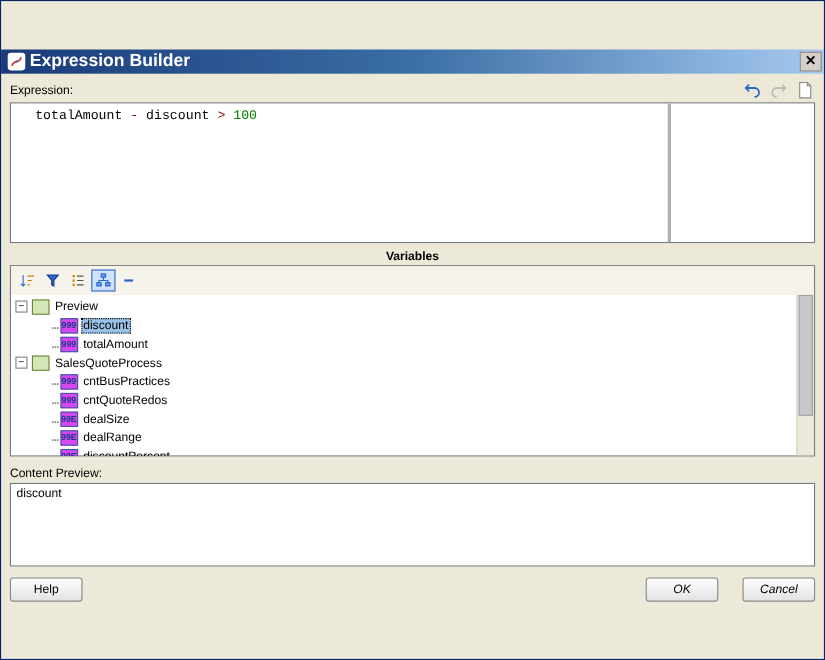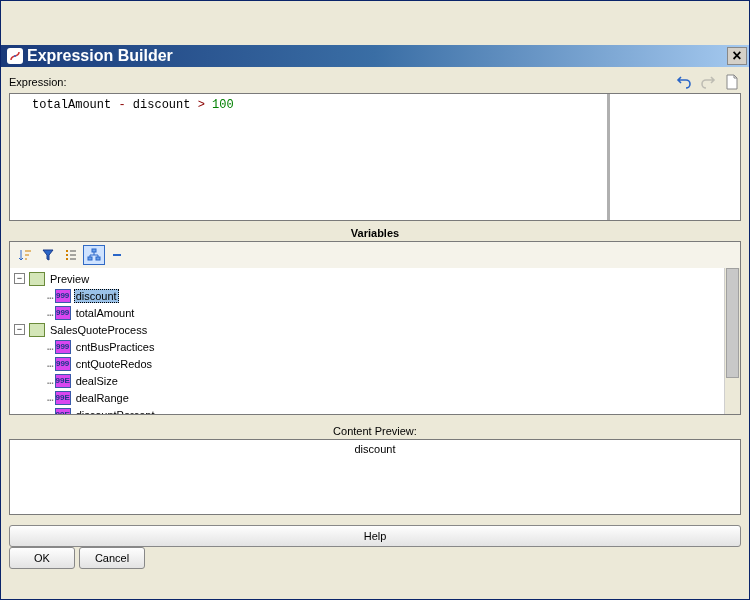--- a/index.html
+++ b/index.html
@@ -35,26 +35,26 @@
   .toggle { width: 11px; height: 11px; border: 1px solid #808080; background: #fff; display: flex; align-items: center; justify-content: center; font-size: 9px; line-height: 1; margin-right: 4px; cursor: pointer; }
   .toggle.empty { border: none; background: transparent; }
   .tree-conn { color: #808080; font-family: monospace; letter-spacing: -1px; margin-right: 2px; }
   .node-icon { width: 16px; height: 14px; display: inline-flex; align-items: center; justify-content: center; font-size: 8px; font-weight: bold; margin-right: 3px; }
   .node-icon.folder { background: #d4e6b8; border: 1px solid #6a8a3a; color: #3a5a1a; font-size: 7px; }
   .node-icon.num { background: #d946ef; border: 1px solid #3a5aaa; color: #1a3a8a; }
   .node-label { padding: 0 2px; }
   .node-label.selected { background: #9ac1e8; border: 1px dotted #000; padding: 0 1px; }
   .indent-0 { padding-left: 0; }
   .indent-1 { padding-left: 18px; }
-  .bottom-panels { display: flex; gap: 30px; margin-top: 10px; text-align: center; }
+  .bottom-panels { display: flex; gap: 30px; margin-top: 10px; }
   .panel { flex: 1; display: flex; flex-direction: column; }
   .panel .plabel { margin-bottom: 2px; }
   .panel-box { border: 1px solid #7a7a7a; background: #fff; height: 76px; padding: 3px 5px; font-size: 11px; }
-  .footer { display: flex; justify-content: space-between; margin-top: 10px; flex-direction: column; }
-  .footer-right { display: flex; gap: 4px; }
+  .footer { display: flex; align-items: center; justify-content: space-between; margin-top: 10px; }
+  .footer-right { display: flex; gap: 22px; font-style: italic; }
   .btn { min-width: 66px; height: 22px; border: 1px solid #888; border-radius: 3px; background: linear-gradient(to bottom,#fefefe,#e3e3e3); display: flex; align-items: center; justify-content: center; cursor: pointer; padding: 0 10px; }
   svg { display: block; }
 </style>
 </head>
 <body>
 
 <div class="window">
   <div class="titlebar">
     <span class="titlebar-icon">
       <svg width="12" height="12" viewBox="0 0 12 12">

